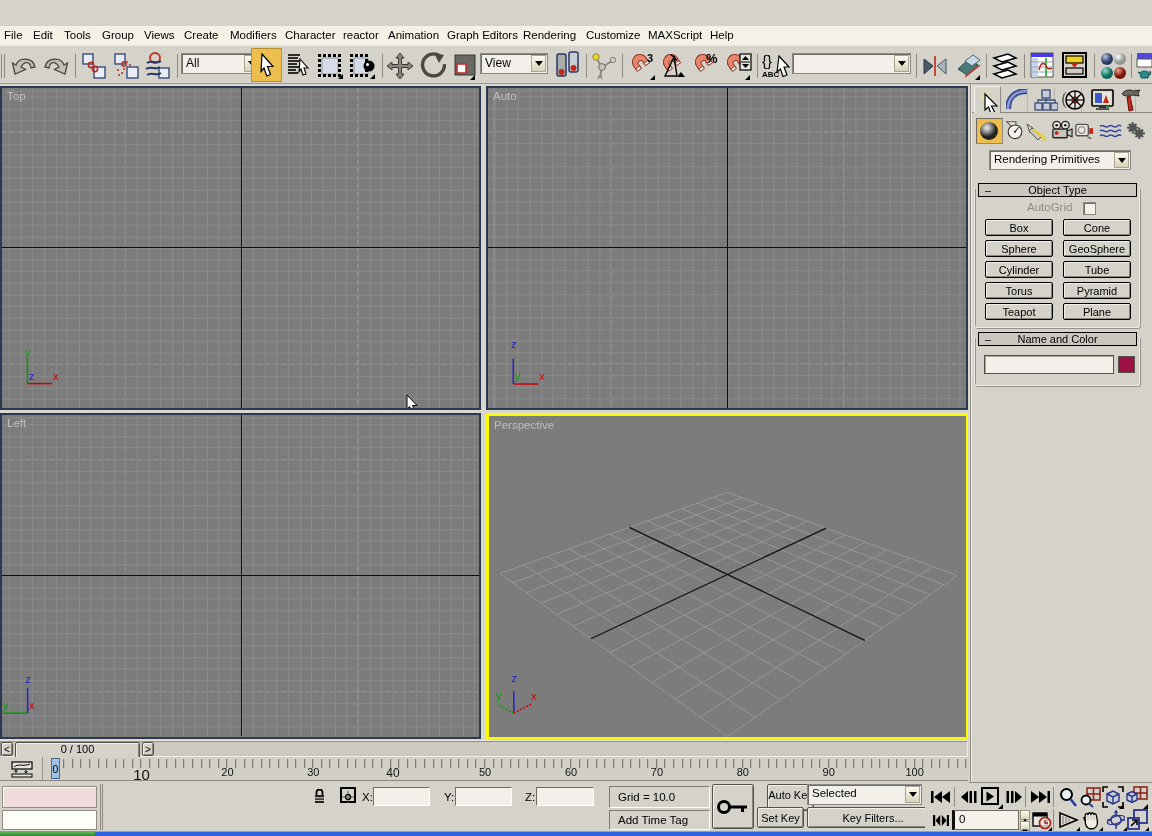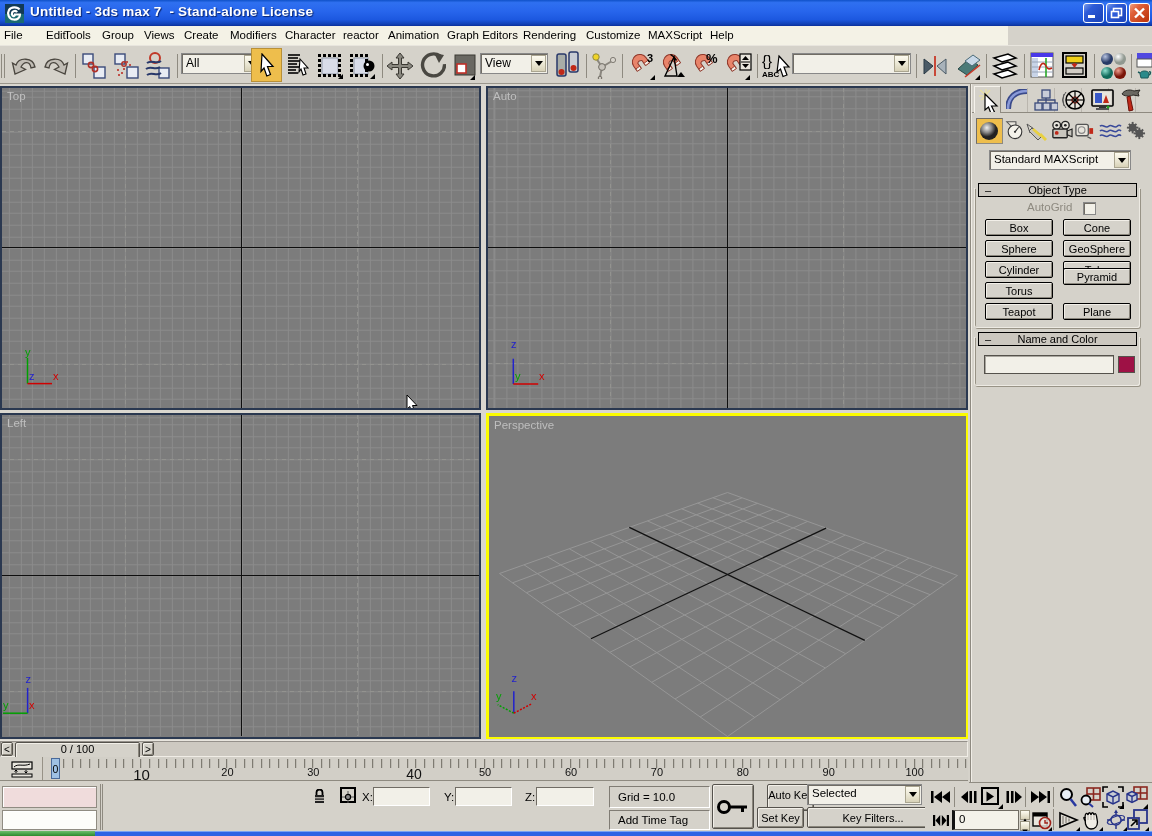--- a/index.html
+++ b/index.html
@@ -6,21 +6,21 @@
 #root{position:relative;width:1152px;height:836px}
 
 #title{left:0;top:0;width:1152px;height:26px;background:linear-gradient(180deg,#0F51C8 0%,#2F70F0 10%,#2765EC 45%,#1C58E0 75%,#1040B4 93%,#0A2E9A 100%)}
 #title .logo{left:5px;top:4px;width:19px;height:19px}
 #title .txt{left:30px;top:4px;color:#fff;font-size:13.5px;font-weight:bold;letter-spacing:.2px;text-shadow:1px 1px 1px rgba(0,20,80,.8)}
 .wbtn{top:3px;width:21px;height:20px;border-radius:3px;border:1px solid #fff}
 #btnmin{left:1083px;background:linear-gradient(135deg,#7A9BE8 0%,#2E5CD8 30%,#1E48C0 80%)}
 #btnmax{left:1106px;background:linear-gradient(135deg,#7A9BE8 0%,#2E5CD8 30%,#1E48C0 80%)}
 #btncls{left:1129px;background:linear-gradient(135deg,#F0A080 0%,#E0613A 30%,#C23A12 85%)}
 
-#menubar{left:0;top:26px;width:1008px;height:19px;background:#F4F2E6;font-size:11.5px;color:#000}
+#menubar{left:0;top:26px;width:1152px;height:19px;background:#F4F2E6;font-size:11.5px;color:#000}
 #menubar span{position:absolute;top:3px}
 
 #toolbar{left:0;top:45px;width:1152px;height:39px;background:#D5D2CA;border-top:1px solid #E8E5DE;border-bottom:1px solid #9a968c}
 .tsep{position:absolute;top:8px;width:1px;height:24px;background:#8E8A80}
 .fly{position:absolute;width:0;height:0;border-left:5px solid transparent;border-bottom:5px solid #000}
 .combo{position:absolute;background:#F2F0E8;border:1px solid #888;box-shadow:inset 1px 1px 0 #706c64}
 .combo .cb{position:absolute;right:1px;top:1px;bottom:1px;width:15px;background:linear-gradient(180deg,#FDFBF0,#E8E4D0 60%,#D8D2b8);border:1px solid #aaa590;display:flex;align-items:center;justify-content:center}
 .cb:after{content:"";border:4px solid transparent;border-top:5px solid #000;margin-top:4px}
 .combo .ct{position:absolute;left:4px;top:2px;font-size:12px;color:#000}
 
@@ -42,41 +42,23 @@
 .sunkw{position:absolute;background:#F2F0E8;border:1px solid #fff;border-top-color:#706c64;border-left-color:#706c64}
 .rbtn{position:absolute;background:#D5D2CA;border:1px solid #55524c;border-radius:2px;box-shadow:inset 1px 1px 0 #F2EFE8,inset -1px -1px 0 #8a867c;font-size:11px;color:#000;text-align:center}
 #botrt{left:925px;top:783px;width:227px;height:48px;background:#D5D2CA}
 
 #taskbar{left:0;top:831px;width:1152px;height:5px;background:#2E63E4}
 #taskbar .start{position:absolute;left:0;top:0;width:95px;height:5px;background:linear-gradient(180deg,#6CBF6C,#2D8A2D)}
 #taskbar .hl{position:absolute;left:95px;top:0;width:1057px;height:1px;background:#7AA2F2}
 </style></head>
 <body>
 <div id="root">
-<div class="abs" id="title">
-<svg class="abs logo" width="19" height="19" viewBox="0 0 19 19">
-<rect x="0" y="0" width="19" height="19" fill="#123A55"></rect>
-<rect x="0" y="10" width="19" height="9" fill="#1A6A72"></rect>
-<path d="M14.5 5.5 C12.5 2.5 6 2.5 4 6 C2 9.5 3.5 15 8.5 15.5 C12.5 16 15 13.5 15 10.5 L10 10.5 C10 12 8.5 12.5 7.5 11.5 C6.5 10.5 6.7 8 8.5 7.3 C10 6.7 11.5 7.2 12 8.2" fill="none" stroke="#fff" stroke-width="2.2"></path>
-</svg>
-<span class="abs txt">Untitled - 3ds max 7&nbsp; - Stand-alone License</span>
-<div class="abs wbtn" id="btnmin"><svg width="19" height="18" viewBox="0 0 19 18">
-          <rect x="4" y="11" width="7" height="3" fill="#fff"></rect>
-        </svg></div>
-<div class="abs wbtn" id="btnmax"><svg width="19" height="18" viewBox="0 0 19 18">
-          <rect x="6.5" y="4.5" width="8" height="7" fill="none" stroke="#fff" stroke-width="1.6"></rect>
-          <rect x="4.5" y="7.5" width="7" height="6" fill="#2E5CD8" stroke="#fff" stroke-width="1.6"></rect>
-        </svg></div>
-<div class="abs wbtn" id="btncls"><svg width="19" height="18" viewBox="0 0 19 18">
-          <path d="M5 4.5 L14 13.5 M14 4.5 L5 13.5" stroke="#fff" stroke-width="2.4"></path>
-        </svg></div>
-</div>
 <div class="abs" id="menubar">
 <span style="left:4px">File</span>
-<span style="left:46px">Edit</span>
+<span style="left:33px">Edit</span>
 <span style="left:64px">Tools</span>
 <span style="left:102px">Group</span>
 <span style="left:144px">Views</span>
 <span style="left:184px">Create</span>
 <span style="left:230px">Modifiers</span>
 <span style="left:285px">Character</span>
 <span style="left:343px">reactor</span>
 <span style="left:388px">Animation</span>
 <span style="left:447px">Graph Editors</span>
 <span style="left:523px">Rendering</span>
@@ -550,37 +532,37 @@
           <line x1="4" y1="4" x2="12" y2="12"></line>
           <line x1="12" y1="4" x2="4" y2="12"></line>
           <line x1="15" y1="8" x2="15" y2="20"></line>
           <line x1="9" y1="14" x2="21" y2="14"></line>
           <line x1="11" y1="10" x2="19" y2="18"></line>
           <line x1="19" y1="10" x2="11" y2="18"></line>
         </g>
 </svg>
 
 <div class="combo" style="left:19px;top:66px;width:142px;height:20px">
-        <span class="ct" style="font-size:11.5px">Standard MAXScript</span>
+        <span class="ct" style="font-size:11.5px">Rendering Primitives</span>
         <span class="cb"></span>
       </div>
 
 <div class="abs" style="left:5px;top:105px;width:166px;height:140px;border:1px solid #989386;border-top:none;border-radius:0 0 3px 3px"></div>
 <div class="abs" style="left:4px;top:104px;width:166px;height:140px;border:1px solid #EDEAE3;border-top:none;border-radius:0 0 3px 3px"></div>
 <div class="rollhead" style="top:99px"><b>–</b>Object Type</div>
 <span class="abs" style="left:57px;top:117px;font-size:11.5px;color:#8E8A80">AutoGrid</span>
 <div class="abs" style="left:113px;top:118px;width:13px;height:13px;background:#F2F0E8;border:1px solid #888;box-shadow:inset 1px 1px 0 #706c64"></div>
 <div class="cpbtn" style="left:15px;top:135px">Box</div>
       <div class="cpbtn" style="left:93px;top:135px">Cone</div>
 <div class="cpbtn" style="left:15px;top:156px">Sphere</div>
       <div class="cpbtn" style="left:93px;top:156px">GeoSphere</div>
 <div class="cpbtn" style="left:15px;top:177px">Cylinder</div>
       <div class="cpbtn" style="left:93px;top:177px">Tube</div>
 <div class="cpbtn" style="left:15px;top:198px">Torus</div>
-      <div class="cpbtn" style="left:93px;top:184px">Pyramid</div>
+      <div class="cpbtn" style="left:93px;top:198px">Pyramid</div>
 <div class="cpbtn" style="left:15px;top:219px">Teapot</div>
       <div class="cpbtn" style="left:93px;top:219px">Plane</div>
 
 <div class="abs" style="left:5px;top:254px;width:166px;height:49px;border:1px solid #989386;border-top:none;border-radius:0 0 3px 3px"></div>
 <div class="abs" style="left:4px;top:253px;width:166px;height:49px;border:1px solid #EDEAE3;border-top:none;border-radius:0 0 3px 3px"></div>
 <div class="rollhead" style="top:248px"><b>–</b>Name and Color</div>
 <div class="abs" style="left:14px;top:271px;width:130px;height:19px;background:#F2F0E8;border:1px solid #55524c;box-shadow:inset 1px 1px 0 #aaa79f"></div>
 <div class="abs" style="left:148px;top:272px;width:17px;height:17px;background:#9E1145;border:1px solid #55524c"></div>
 </div>
 <div class="abs" id="tslider">
@@ -595,21 +577,21 @@
 <path d="M3 6 C7 2 12 6 19 3" fill="none" stroke="#000" stroke-width="1"></path>
 <rect x="1" y="13" width="20" height="3" fill="#E8E5DD" stroke="#000" stroke-width="1"></rect>
 <path d="M5 12 L5 9 M3.5 10.5 L5 9 L6.5 10.5 M15 9 L15 12 M13.5 10.5 L15 12 L16.5 10.5" stroke="#000" stroke-width="1" fill="none"></path>
 </svg>
 <div class="abs" id="ruler"></div>
 <div class="abs" id="ticks" style="left:43px;top:2px;width:924px;height:9px;background:repeating-linear-gradient(90deg,transparent 0 7.59px,#6a675f 7.59px 8.59px);background-position:4.2px 0"></div>
 <div class="abs" id="rnums">
         <span style="position:absolute;left:141.5px;top:9px;transform:translateX(-50%);font-size:15px;color:#111">10</span>
         <span style="position:absolute;left:227.4px;top:9px;transform:translateX(-50%);font-size:11px;color:#111">20</span>
         <span style="position:absolute;left:313.3px;top:9px;transform:translateX(-50%);font-size:11px;color:#111">30</span>
-        <span style="position:absolute;left:414px;top:9px;transform:translateX(-50%);font-size:14px;color:#111">40</span>
+        <span style="position:absolute;left:393px;top:9px;transform:translateX(-50%);font-size:12px;color:#111">40</span>
         <span style="position:absolute;left:485.1px;top:9px;transform:translateX(-50%);font-size:11px;color:#111">50</span>
         <span style="position:absolute;left:571.0px;top:9px;transform:translateX(-50%);font-size:11px;color:#111">60</span>
         <span style="position:absolute;left:656.9px;top:9px;transform:translateX(-50%);font-size:11px;color:#111">70</span>
         <span style="position:absolute;left:742.8px;top:9px;transform:translateX(-50%);font-size:11px;color:#111">80</span>
         <span style="position:absolute;left:828.7px;top:9px;transform:translateX(-50%);font-size:11px;color:#111">90</span>
         <span style="position:absolute;left:914.6px;top:9px;transform:translateX(-50%);font-size:11px;color:#111">100</span>
       </div>
 <div class="abs" style="left:51px;top:1px;width:9px;height:21px;background:#9FC1E4;border:1px solid #4A6A9A;color:#000;font-size:10.5px;text-align:center;line-height:20px">0</div>
 </div>
 <div class="abs" id="status">

